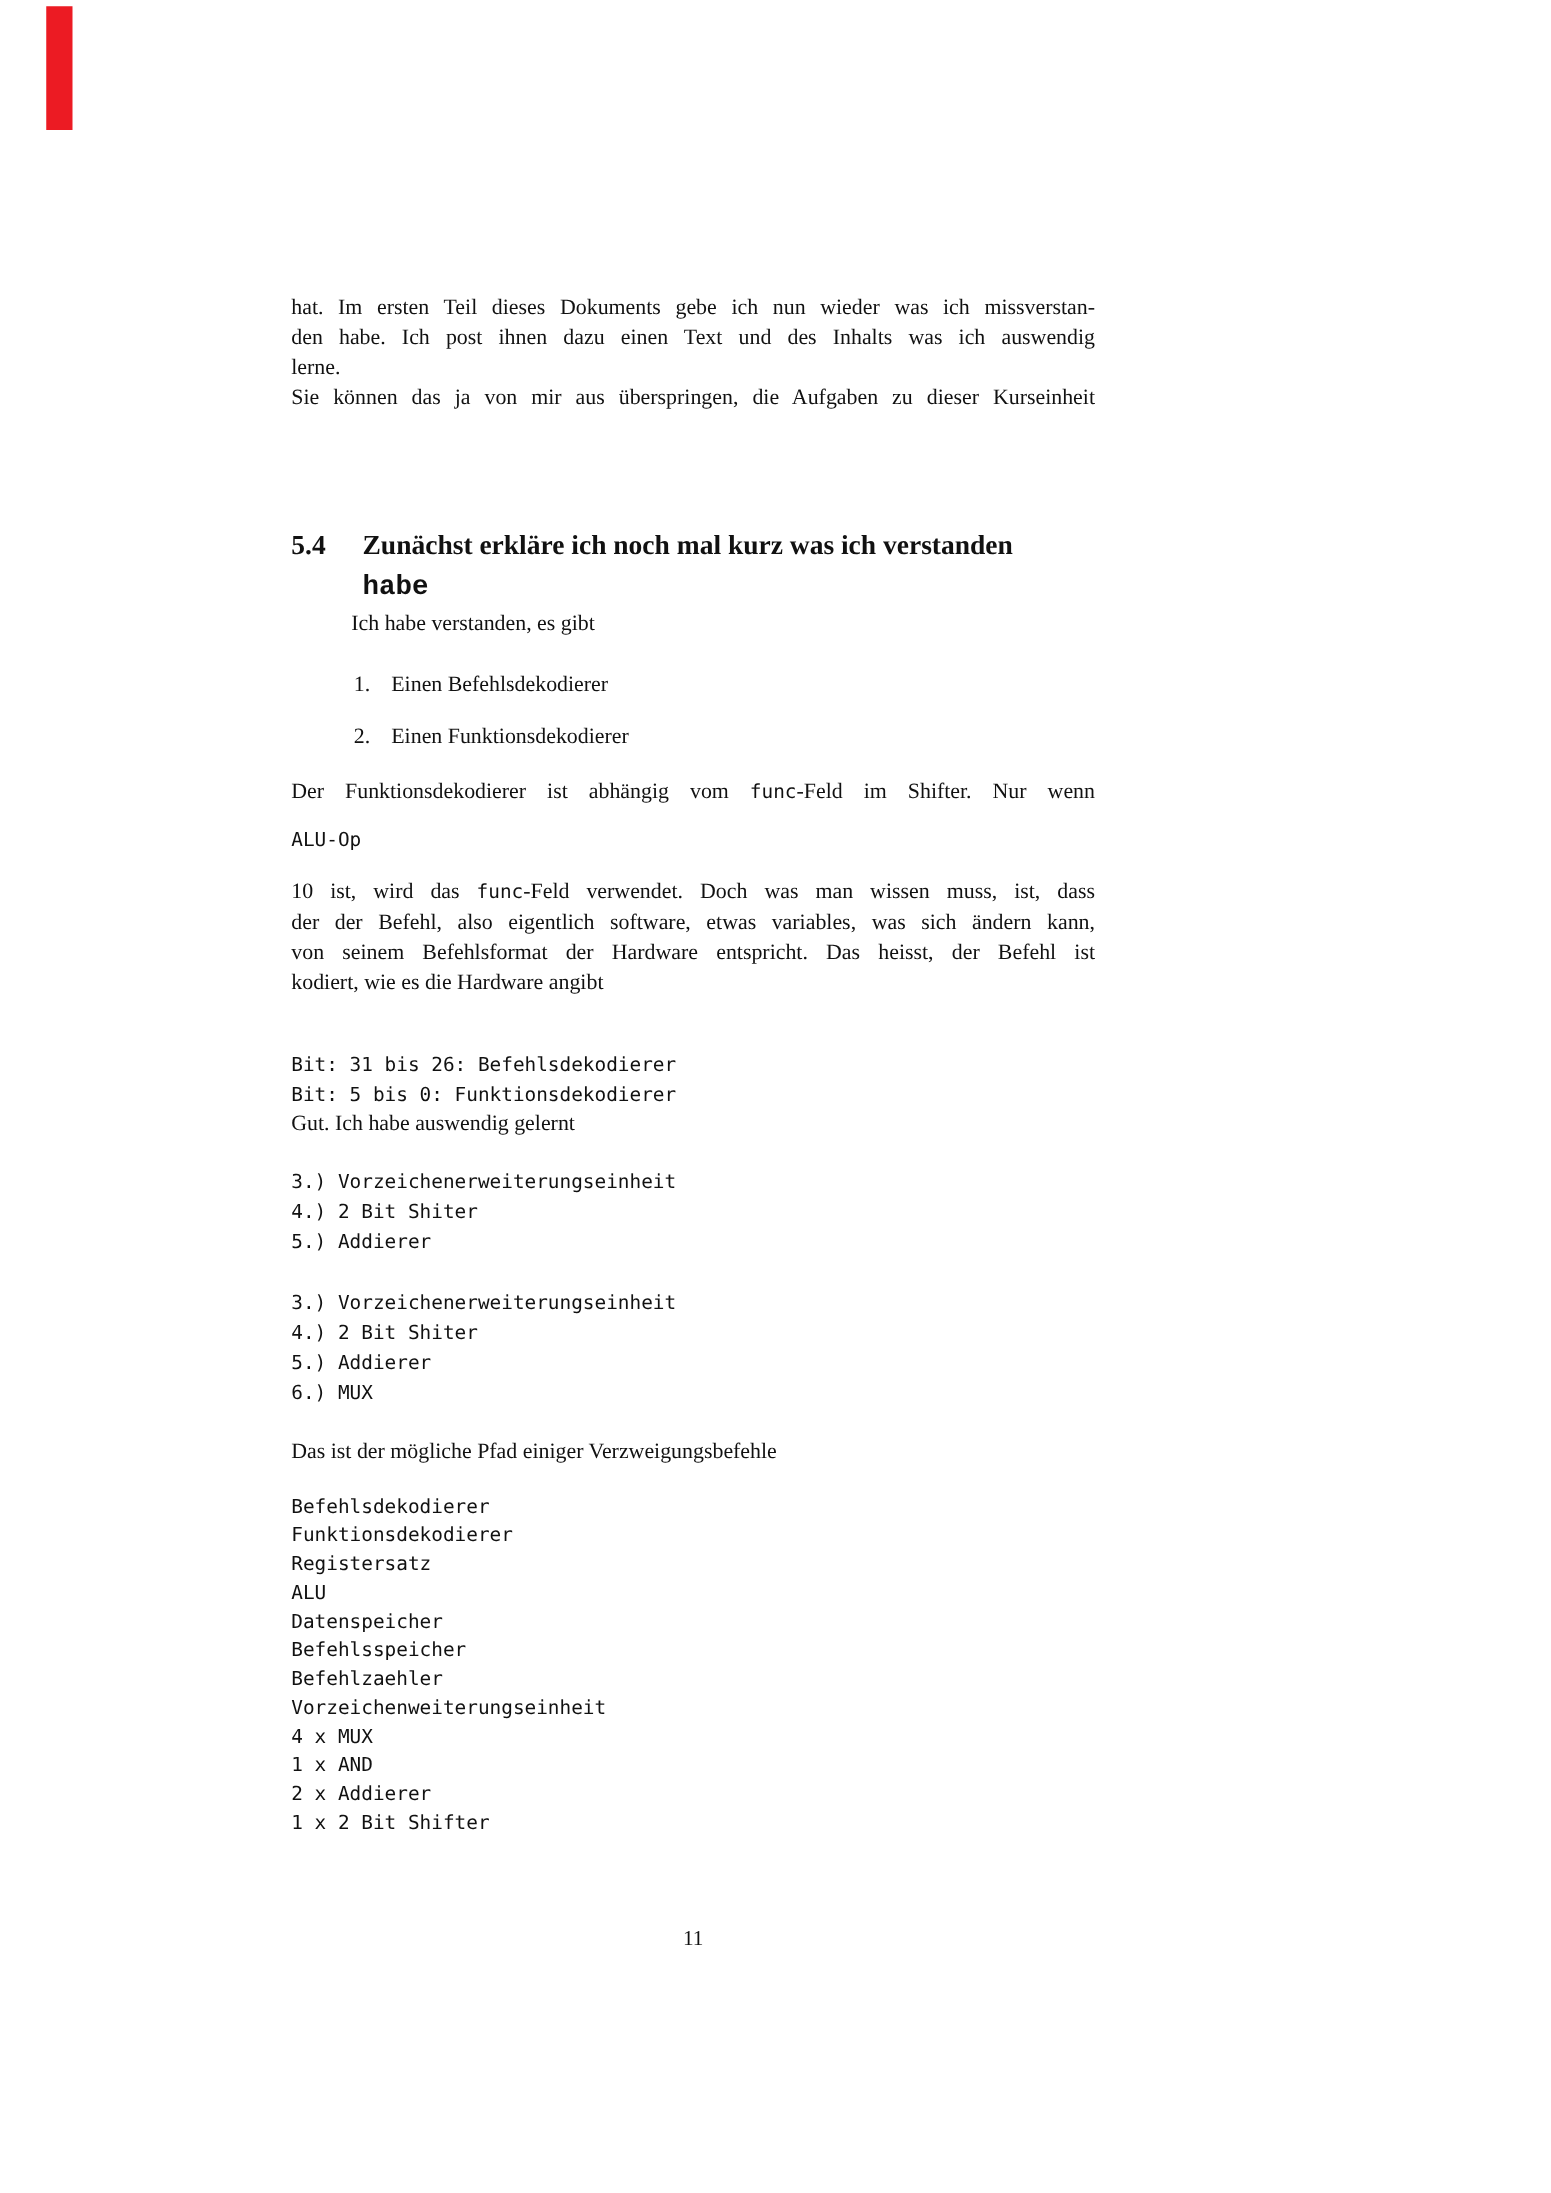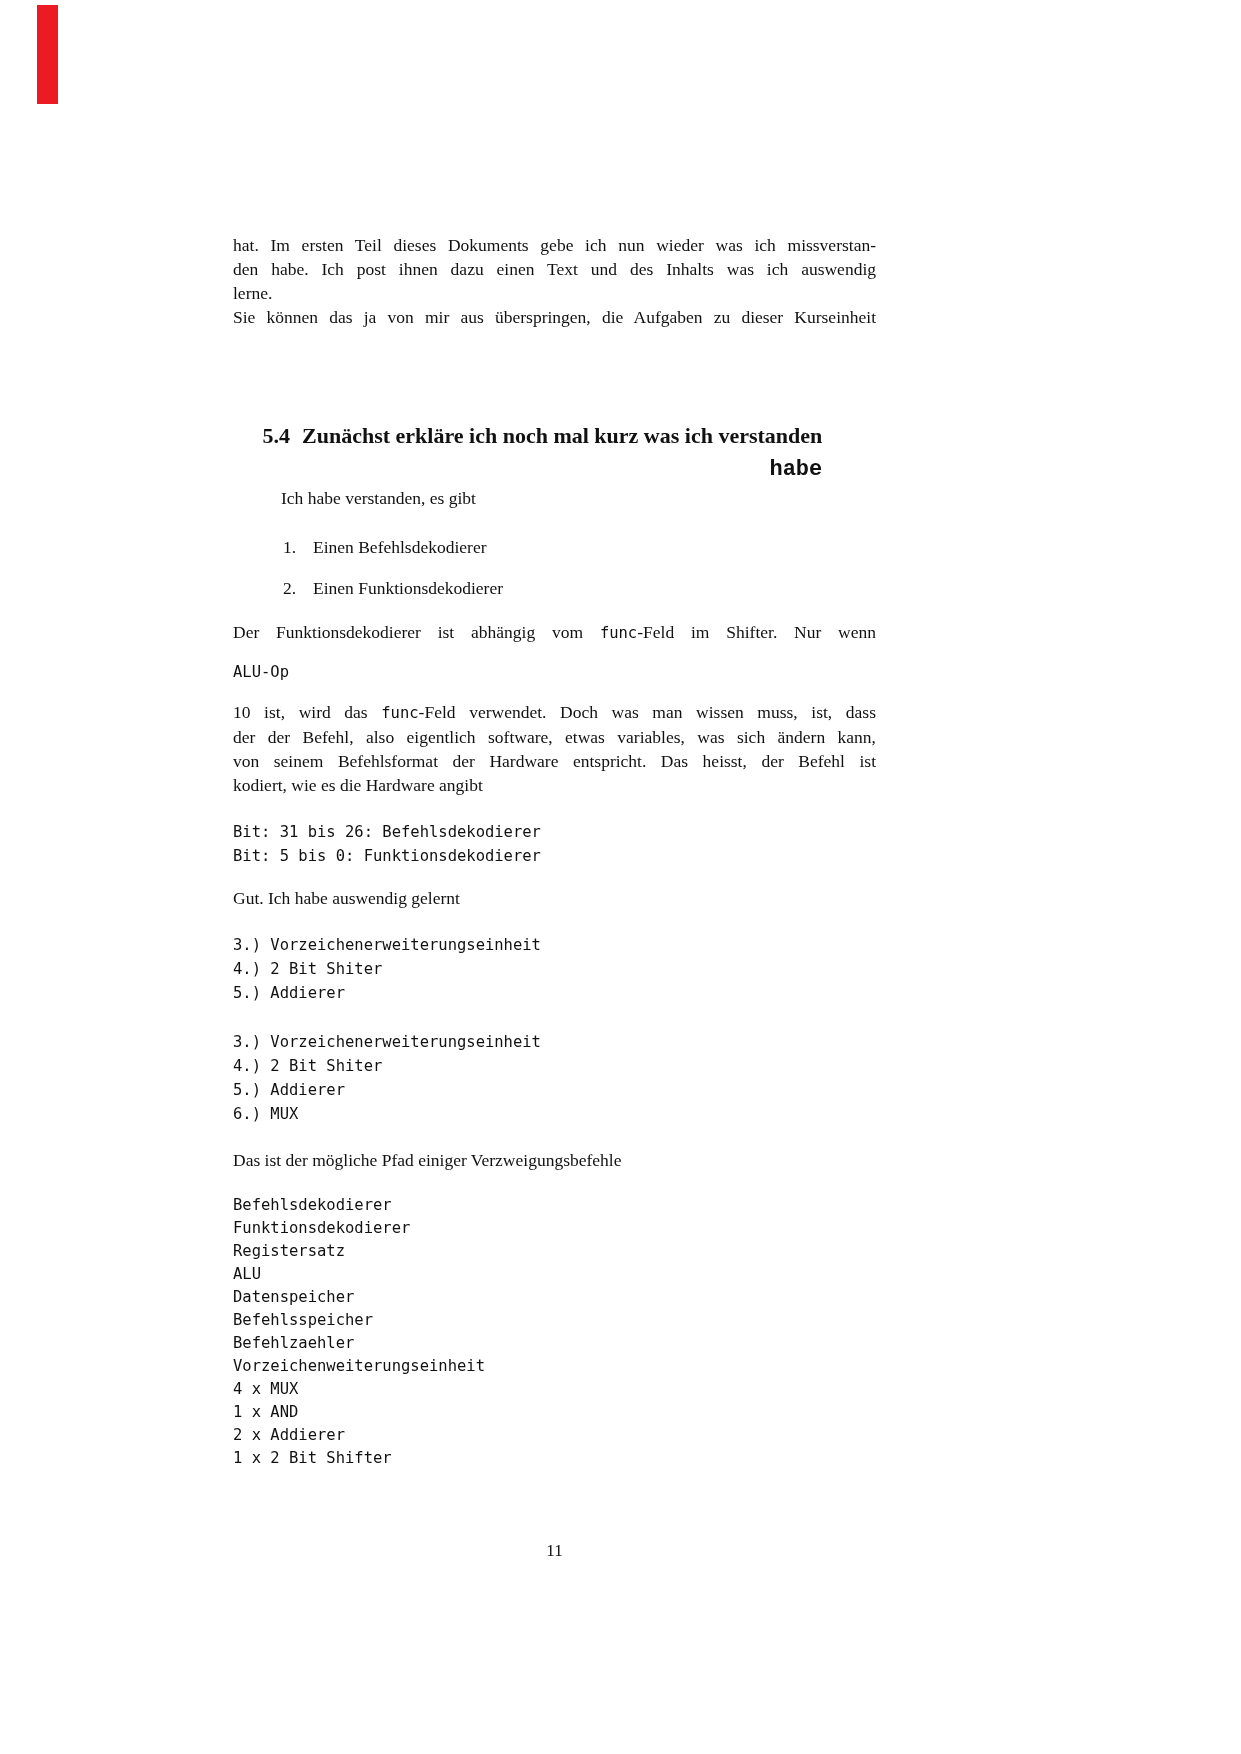--- a/index.html
+++ b/index.html
@@ -82,24 +82,24 @@
 
   <div class="red-marker"></div>
 
   <div class="col serif" style="top:233px;">
     <div class="line jl">hat. Im ersten Teil dieses Dokuments gebe ich nun wieder was ich missverstan-</div>
     <div class="line jl">den habe. Ich post ihnen dazu einen Text und des Inhalts was ich auswendig</div>
     <div class="line">lerne.</div>
     <div class="line jl">Sie können das ja von mir aus überspringen, die Aufgaben zu dieser Kurseinheit</div>
   </div>
 
-  <div class="col heading" style="top:419px;text-align:right;">
+  <div class="col heading" style="top:419px;">
     <span class="num">5.4</span>
     <span>
-      <span class="line" style="display:block;margin-left:12px;">Zunächst erkläre ich noch mal kurz was ich verstanden</span>
+      <span class="line" style="display:block;">Zunächst erkläre ich noch mal kurz was ich verstanden</span>
       <span class="line" style="display:block;font-family:Liberation Mono, monospace;">habe</span>
     </span>
   </div>
 
   <div class="col serif" style="top:486px;margin-left:48px;">
     <div class="line">Ich habe verstanden, es gibt</div>
   </div>
 
   <div class="col serif" style="top:535px;">
     <div class="list-item">
@@ -124,21 +124,21 @@
 
   <div class="col serif" style="top:700px;">
     <div class="line jl">
       <span>10 ist, wird das </span><span class="mono">func</span><span>-Feld verwendet. Doch was man wissen muss, ist, dass</span>
     </div>
     <div class="line jl">der der Befehl, also eigentlich software, etwas variables, was sich ändern kann,</div>
     <div class="line jl">von seinem Befehlsformat der Hardware entspricht. Das heisst, der Befehl ist</div>
     <div class="line">kodiert, wie es die Hardware angibt</div>
   </div>
 
-  <div class="col mono-block" style="top:820px;">Bit: 31 bis 26: Befehlsdekodierer
+  <div class="col mono-block" style="top:840px;">Bit: 31 bis 26: Befehlsdekodierer
 Bit: 5 bis 0: Funktionsdekodierer</div>
 
   <div class="col serif" style="top:886px;">
     <div class="line">Gut. Ich habe auswendig gelernt</div>
   </div>
 
   <div class="col mono-block" style="top:933px;">3.) Vorzeichenerweiterungseinheit
 4.) 2 Bit Shiter
 5.) Addierer</div>
 

